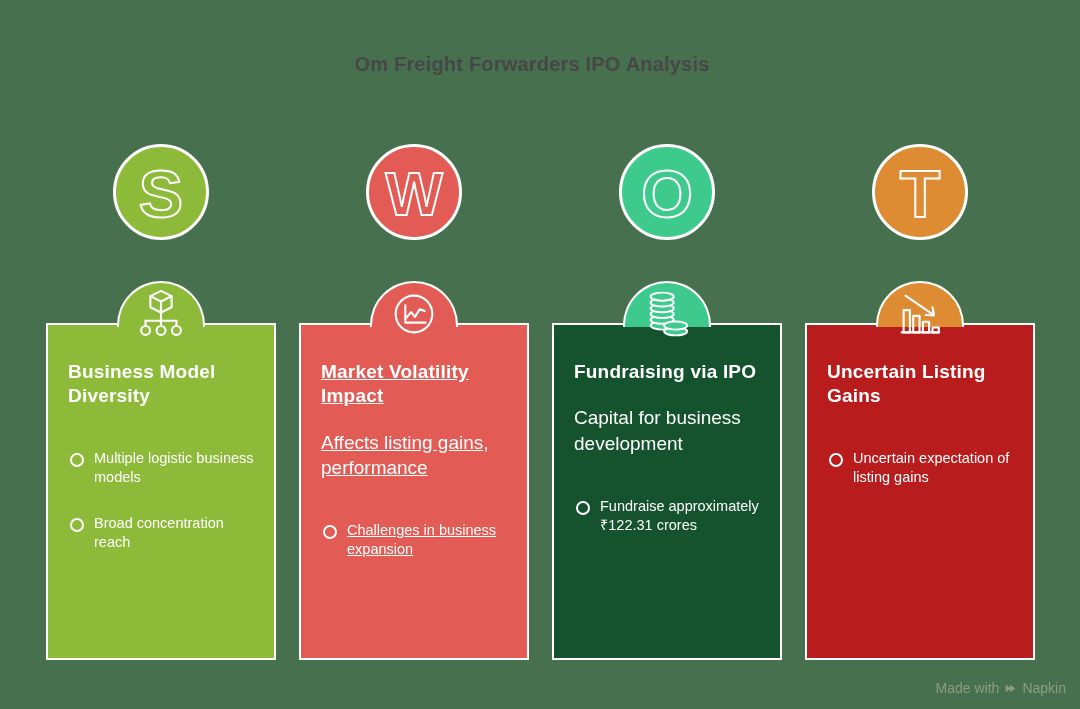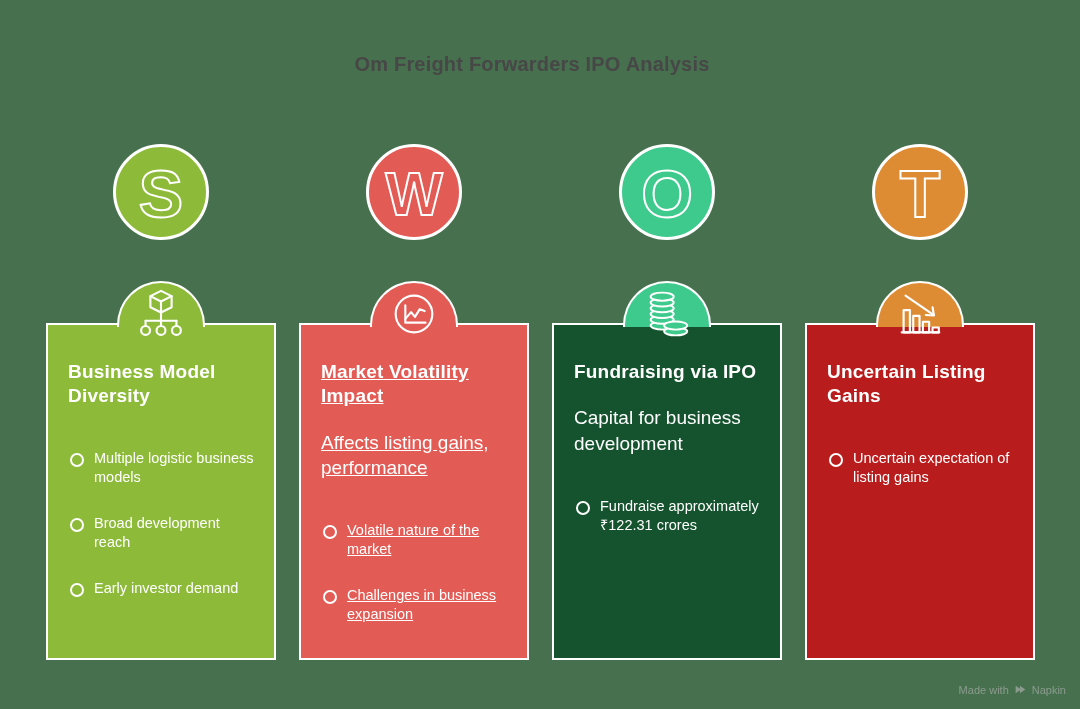--- a/index.html
+++ b/index.html
@@ -69,21 +69,21 @@
   }
   .bullets li::before {
     content: "";
     position: absolute; left: 2px; top: 4px;
     width: 10px; height: 10px;
     border: 2.5px solid #fff; border-radius: 50%;
   }
   .footer {
     position: absolute; right: 14px; bottom: 13px;
     display: flex; align-items: center; gap: 5px;
-    font-size: 11px;
+    font-size: 14px;
   }
   .footer svg { display: block; }
 </style>
 </head>
 <body>
 
 <div class="page" style="background: rgb(71, 113, 78);">
 
   <h1 class="page-title" style="color: rgb(71, 71, 71);">Om Freight Forwarders IPO Analysis</h1>
 
@@ -106,43 +106,41 @@
           <path d="M12 37 L12 42"></path>
           <path d="M28 37 L28 42"></path>
           <path d="M44 37 L44 42"></path>
           <circle cx="12" cy="47" r="4.6"></circle>
           <circle cx="28" cy="47" r="4.6"></circle>
           <circle cx="44" cy="47" r="4.6"></circle>
         </svg>
         <h2 class="card-title">Business Model Diversity</h2>
         <ul class="bullets">
             <li>Multiple logistic business models</li>
-            <li>Broad development reach</li>
-            <li>Early investor demand</li>
+            <li>Broad concentration reach</li>
           </ul>
       </div>
     </div>
 
     <div class="column">
       <div class="letter-circle fill-col" style="background: rgb(226, 91, 85);">
         <svg class="letter-svg" viewBox="0 0 90 90">
           <text x="45" y="47" text-anchor="middle" dominant-baseline="central" font-family="Liberation Sans, sans-serif" font-size="62" font-weight="bold" fill="none" stroke="#ffffff" stroke-width="2">W</text>
         </svg>
       </div>
       <div class="card fill-col" style="background: rgb(226, 91, 85); text-decoration: underline;">
         <div class="bump fill-col" style="background: rgb(226, 91, 85);"></div>
         <svg class="bump-icon" viewBox="0 0 56 60" fill="none" stroke="#ffffff" stroke-width="2.2" stroke-linejoin="round" stroke-linecap="round">
           <circle cx="28" cy="30" r="19"></circle>
           <path d="M19 21 L19 39 L40 39"></path>
           <path d="M19 35 L25 28 L29 33 L34 25 L39 27"></path>
         </svg>
         <h2 class="card-title">Market Volatility Impact</h2>
         <p class="card-subtitle">Affects listing gains, performance</p>
         <ul class="bullets">
-            <li>Volatile nature of the market</li>
             <li>Challenges in business expansion</li>
           </ul>
       </div>
     </div>
 
     <div class="column">
       <div class="letter-circle fill-col" style="background: rgb(63, 202, 141);">
         <svg class="letter-svg" viewBox="0 0 90 90">
           <text x="45" y="47" text-anchor="middle" dominant-baseline="central" font-family="Liberation Sans, sans-serif" font-size="68" font-weight="bold" fill="none" stroke="#ffffff" stroke-width="2">O</text>
         </svg>

